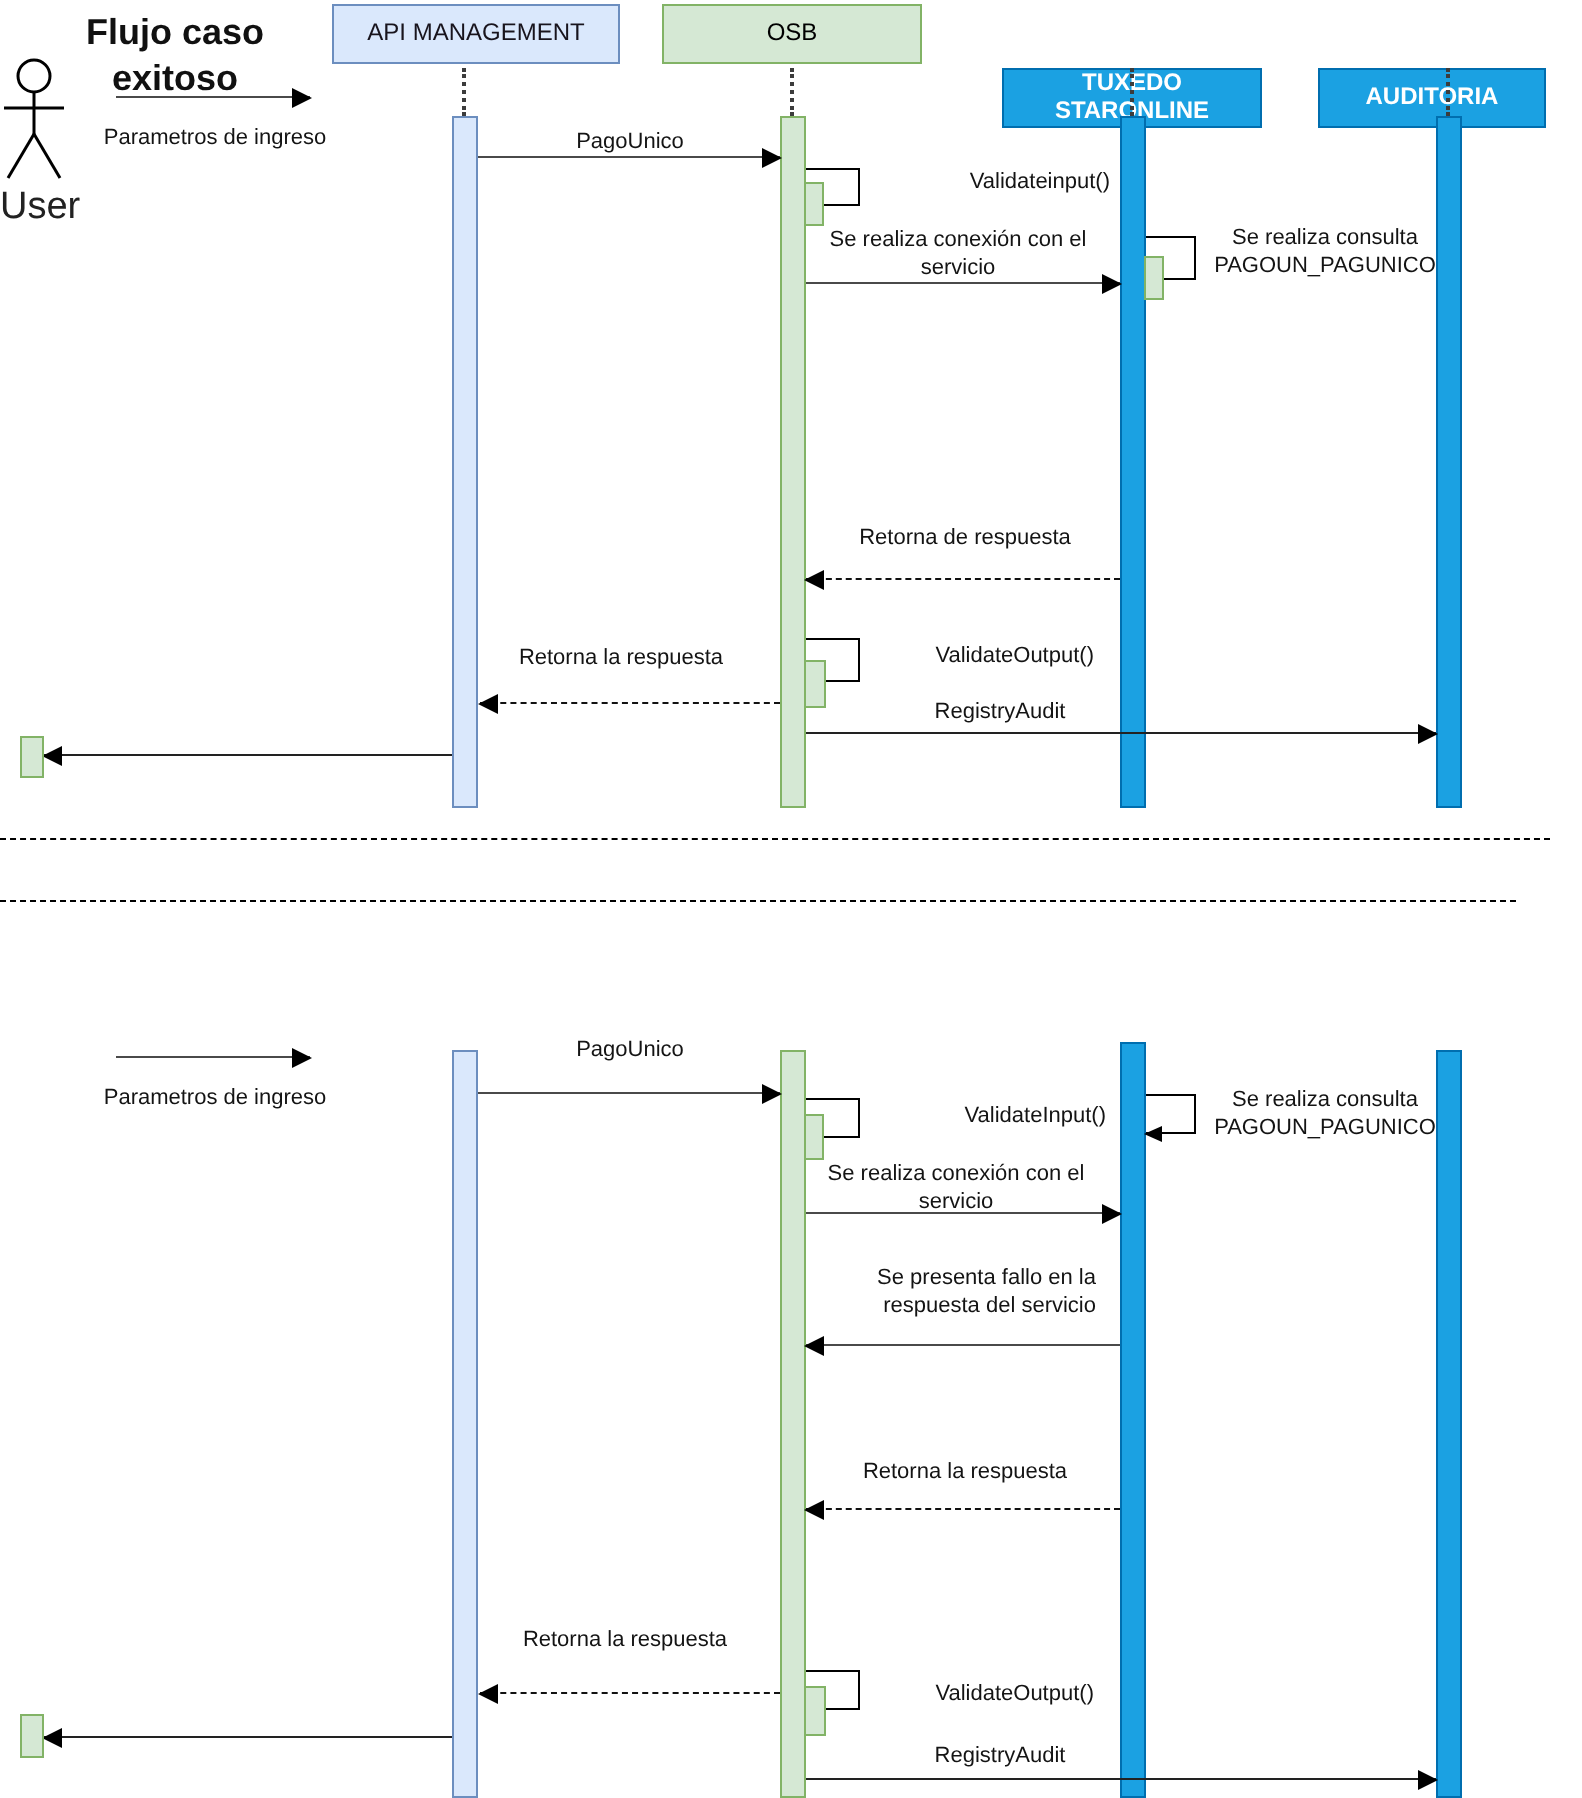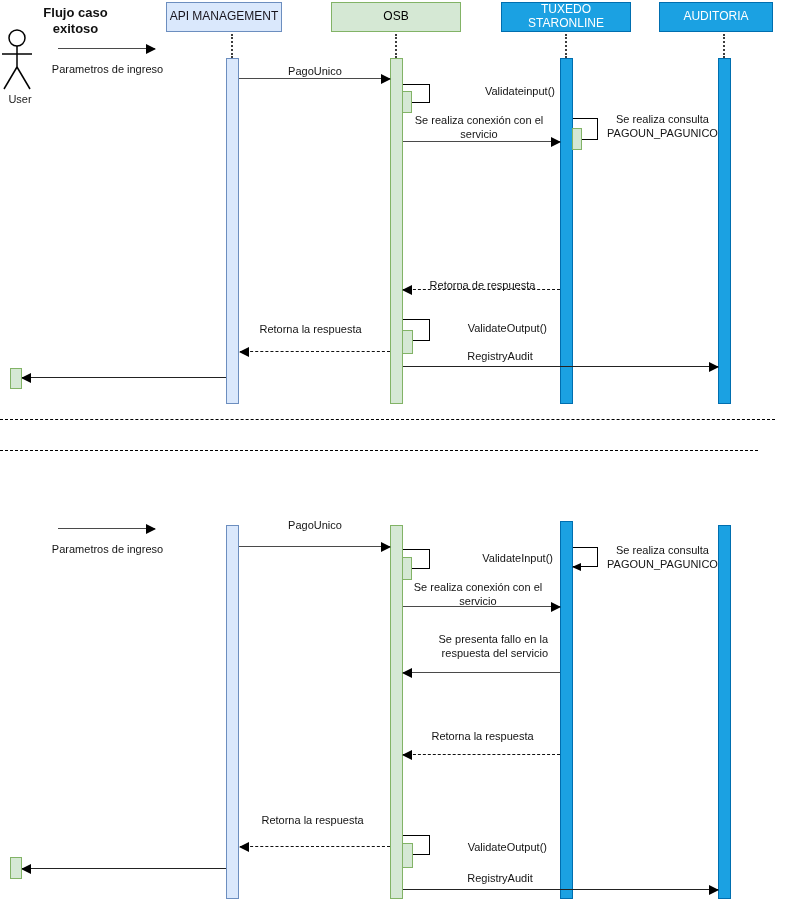--- a/index.html
+++ b/index.html
@@ -6,21 +6,21 @@
   .canvas{position:relative;width:791px;height:899px;background:#fff;overflow:hidden;
           font-family:"Liberation Sans", sans-serif;color:#1a1a1a;}
 
   
   .hdr{position:absolute;top:2px;height:30px;box-sizing:border-box;border:1px solid;
        display:flex;align-items:center;justify-content:center;text-align:center;
        font-size:12px;line-height:1.15;padding:0 2px;}
   .hdr.api{background:var(--api-fill);border-color:var(--api-border);color:#18141d;}
   .hdr.osb{background:var(--osb-fill);border-color:var(--osb-border);color:#000000;}
   .hdr.svc{background:var(--service-fill);border-color:var(--service-border);
-           color:#ffffff;font-weight:normal;}
+           color:#ffffff;font-weight:bold;margin-top:32px;}
 
   
   .stub{position:absolute;width:0;border-left:2px dotted #3c3c3c;}
 
   
   .bar{position:absolute;width:13px;box-sizing:border-box;border:1px solid;}
   .bar.api{background:var(--api-fill);border-color:var(--api-border);}
   .bar.osb{background:var(--osb-fill);border-color:var(--osb-border);}
   .bar.svc{background:var(--service-fill);border-color:var(--service-border);}
 
@@ -42,34 +42,34 @@
   .arrow .hd.r{right:-1px;border-left:10px solid #000;}
   .arrow .hd.l{left:-1px;border-right:10px solid #000;}
 
   
   .loop{position:absolute;box-sizing:border-box;border:1.5px solid #000;border-left:none;}
   .loop .hd{position:absolute;left:-1px;bottom:-5px;width:0;height:0;
             border-top:4.5px solid transparent;border-bottom:4.5px solid transparent;
             border-right:9px solid #000;}
 
   
-  .title{position:absolute;font-size:13px;font-weight:bold;text-align:center;
-         line-height:1.25;color:#111;}
+  .title{position:absolute;font-size:18px;font-weight:bold;text-align:center;
+         line-height:1.25;color:#111;margin-left:12px;}
 
   
   .divider{position:absolute;height:0;border-top:1.6px dashed #000;}
 
-  .user-lbl{position:absolute;font-size:11px;color:#222;text-align:center;}
+  .user-lbl{position:absolute;font-size:19px;color:#222;text-align:center;}
 </style>
 </head>
 <body>
 
 <div class="canvas">
 
-  <div class="hdr api" style="left:166px;width:116px;align-items:center;">
+  <div class="hdr api" style="left:166px;width:144px;align-items:center;">
       <span>API MANAGEMENT</span>
     </div>
   <div class="hdr osb" style="left:331px;width:130px;">
       <span>OSB</span>
     </div>
   <div class="hdr svc" style="left:501px;width:130px;">
       <span>TUXEDO STARONLINE</span>
     </div>
   <div class="hdr svc" style="left:659px;width:114px;">
       <span>AUDITORIA</span>
@@ -119,21 +119,21 @@
       <div class="ln"></div>
       <div class="hd r"></div>
     </div>
 
   <div class="loop" style="left:573px;top:118px;width:25px;height:22px;">
       <div class="hd"></div>
     </div>
   <div class="act" style="left:572px;top:128px;width:10px;height:22px;"></div>
   <div class="lbl" style="left:600px;top:112px;width:125px;">Se realiza consulta PAGOUN_PAGUNICO</div>
 
-  <div class="lbl" style="left:425px;top:262px;width:115px;margin-top:16px;">Retorna de respuesta</div>
+  <div class="lbl" style="left:425px;top:262px;width:115px;">Retorna de respuesta</div>
   <div class="arrow dashed" style="left:403px;top:290px;width:157px;">
       <div class="ln"></div>
       <div class="hd l"></div>
     </div>
 
   <div class="lbl" style="left:258px;top:322px;width:105px;">Retorna la respuesta</div>
   <div class="arrow dashed" style="left:240px;top:352px;width:150px;">
       <div class="ln"></div>
       <div class="hd l"></div>
     </div>

